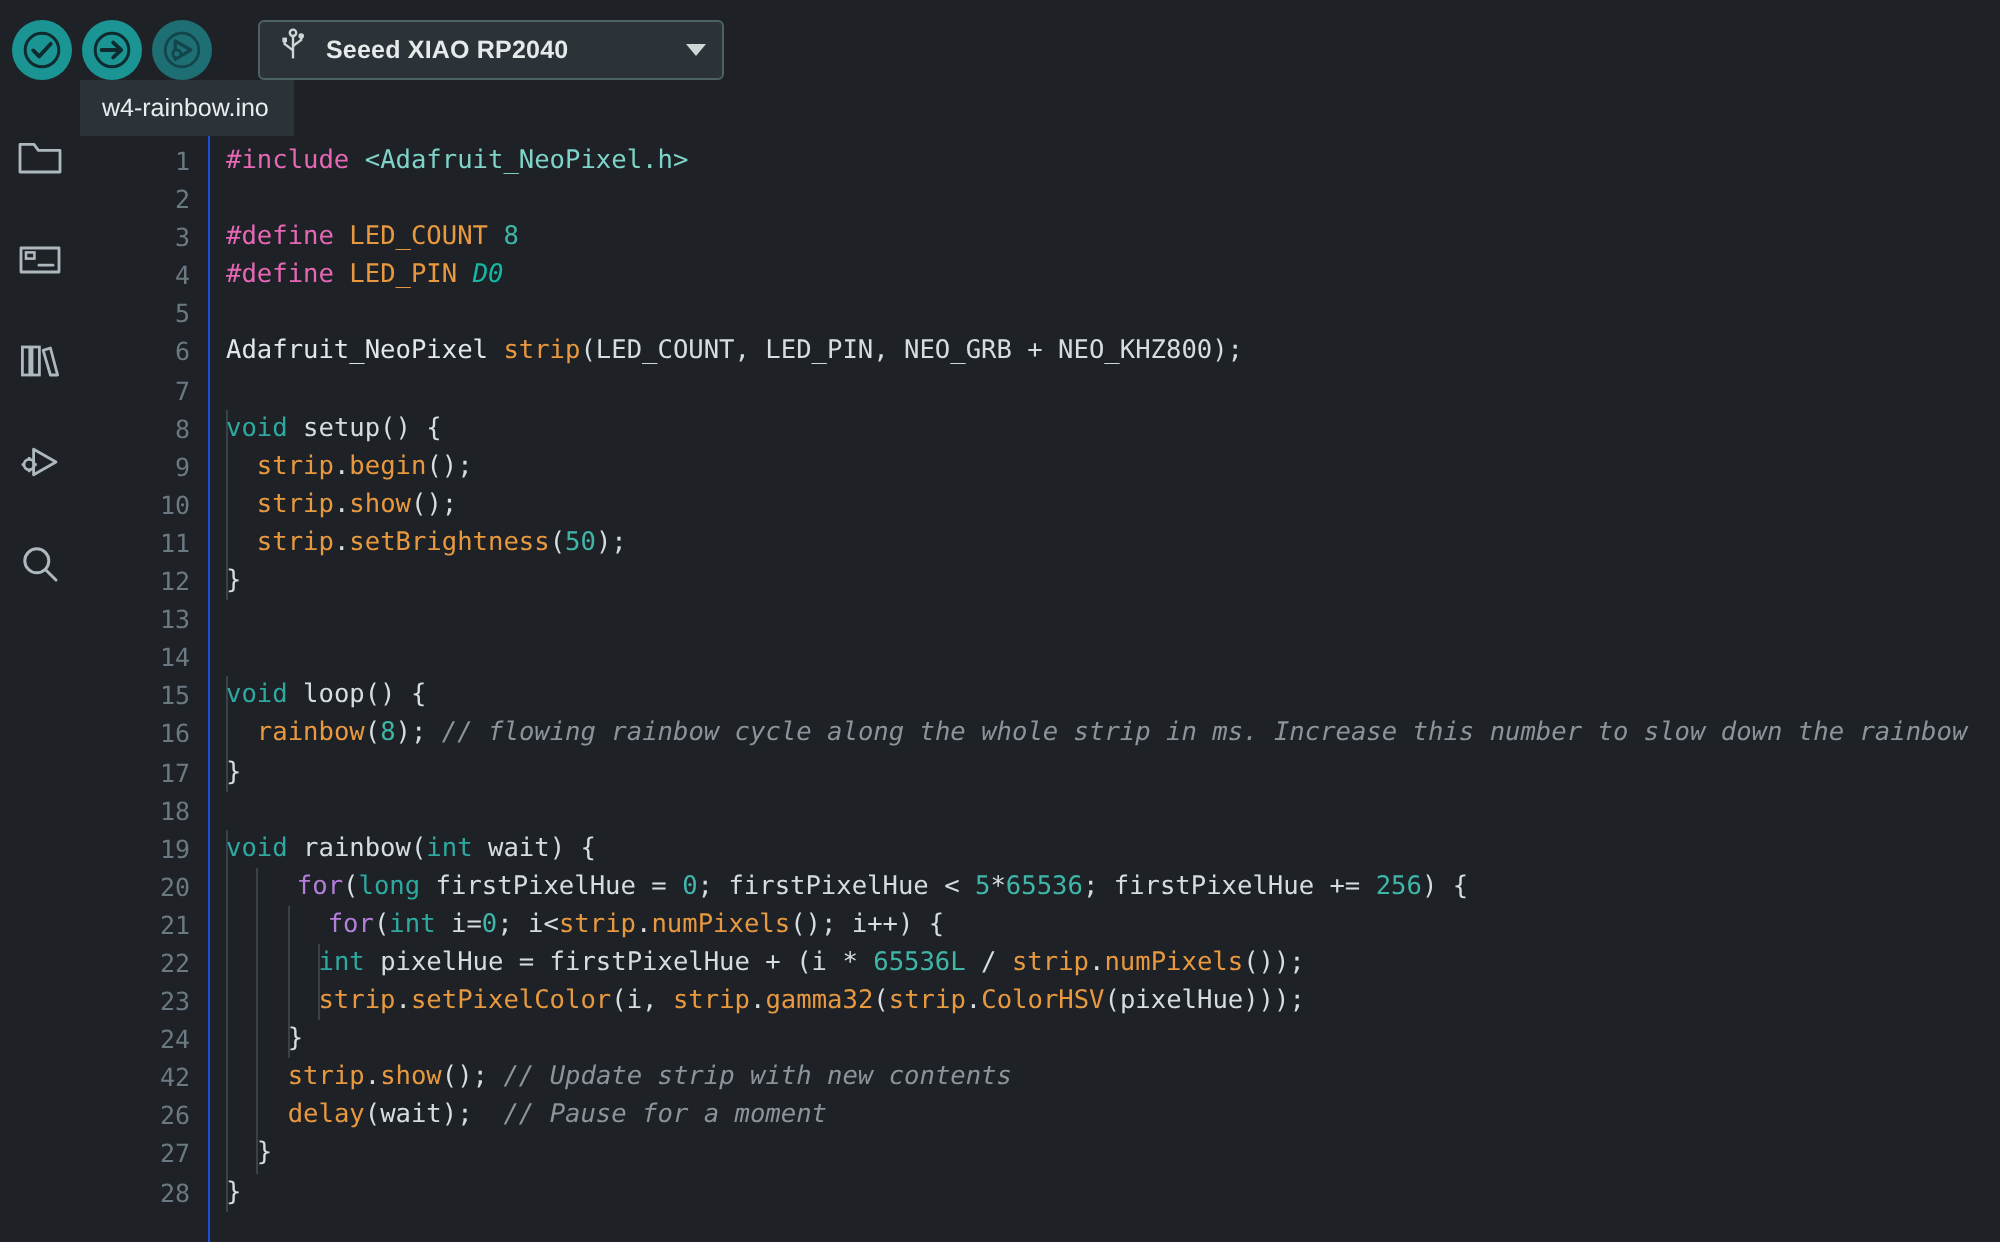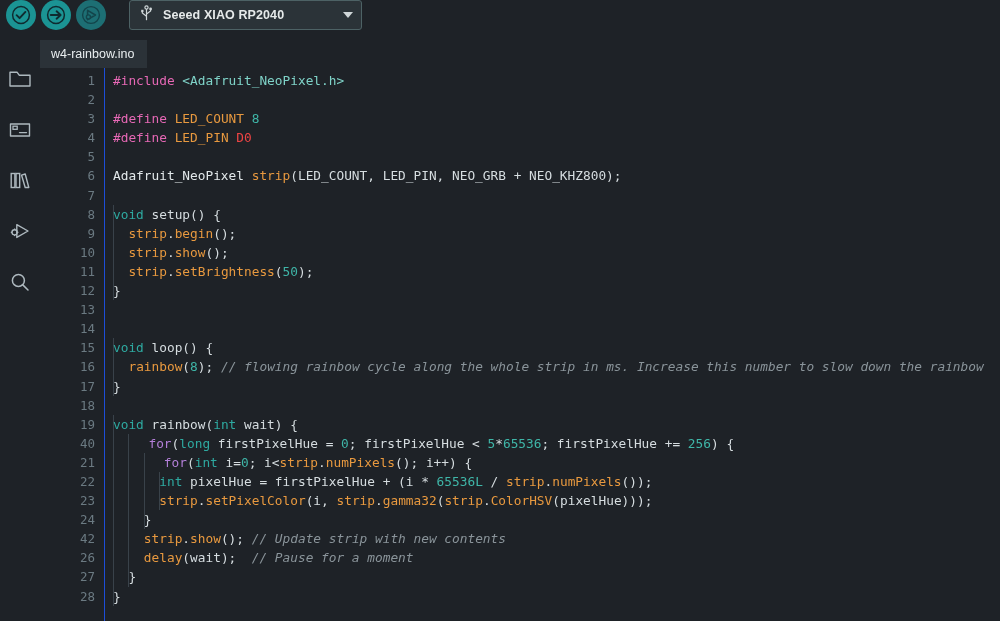--- a/index.html
+++ b/index.html
@@ -20,21 +20,21 @@
   }
 
   
   .toolbar {
     position: absolute;
     top: 0; left: 0;
     width: 1000px;
     height: 40px;
     background: #1e2227;
     display: flex;
-    align-items: flex-start;
+    align-items: flex-end;
     padding-left: 6px;
     z-index: 5;
   }
 
   .tb-btn {
     width: 30px;
     height: 30px;
     border-radius: 50%;
     background: #1b9494;
     display: flex;
@@ -183,21 +183,21 @@
   
   .t-pre   { color: #e668b5; }
   .t-inc   { color: #7fd3c8; }
   .t-kw    { color: #2ea9a0; }
   .t-ctrl  { color: #b37fd8; margin-left: 20px; }
   .t-fn    { color: #e8993f; }
   .t-ident { color: #e2e8ea; text-align: right; }
   .t-num   { color: #3fb6a8; }
   .t-cmt   { color: #8a949a; font-style: italic; }
   .t-punc  { color: #d6dde0; }
-  .t-const { color: #ef4444; }
+  .t-const { color: #14b8a6; font-style: italic; }
 </style>
 </head>
 <body>
 
 <div id="app">
 
   <div class="toolbar">
 
     <div class="tb-btn" title="Verify">
       <svg width="20" height="20" viewBox="0 0 20 20">
@@ -303,21 +303,21 @@
         <div class="ln">10</div>
         <div class="ln">11</div>
         <div class="ln">12</div>
         <div class="ln">13</div>
         <div class="ln">14</div>
         <div class="ln">15</div>
         <div class="ln">16</div>
         <div class="ln">17</div>
         <div class="ln">18</div>
         <div class="ln">19</div>
-        <div class="ln">40</div>
+        <div class="ln">20</div>
         <div class="ln">21</div>
         <div class="ln">22</div>
         <div class="ln">23</div>
         <div class="ln">24</div>
         <div class="ln">42</div>
         <div class="ln">26</div>
         <div class="ln">27</div>
         <div class="ln">28</div>
       </div>
     <div class="code-wrap">

